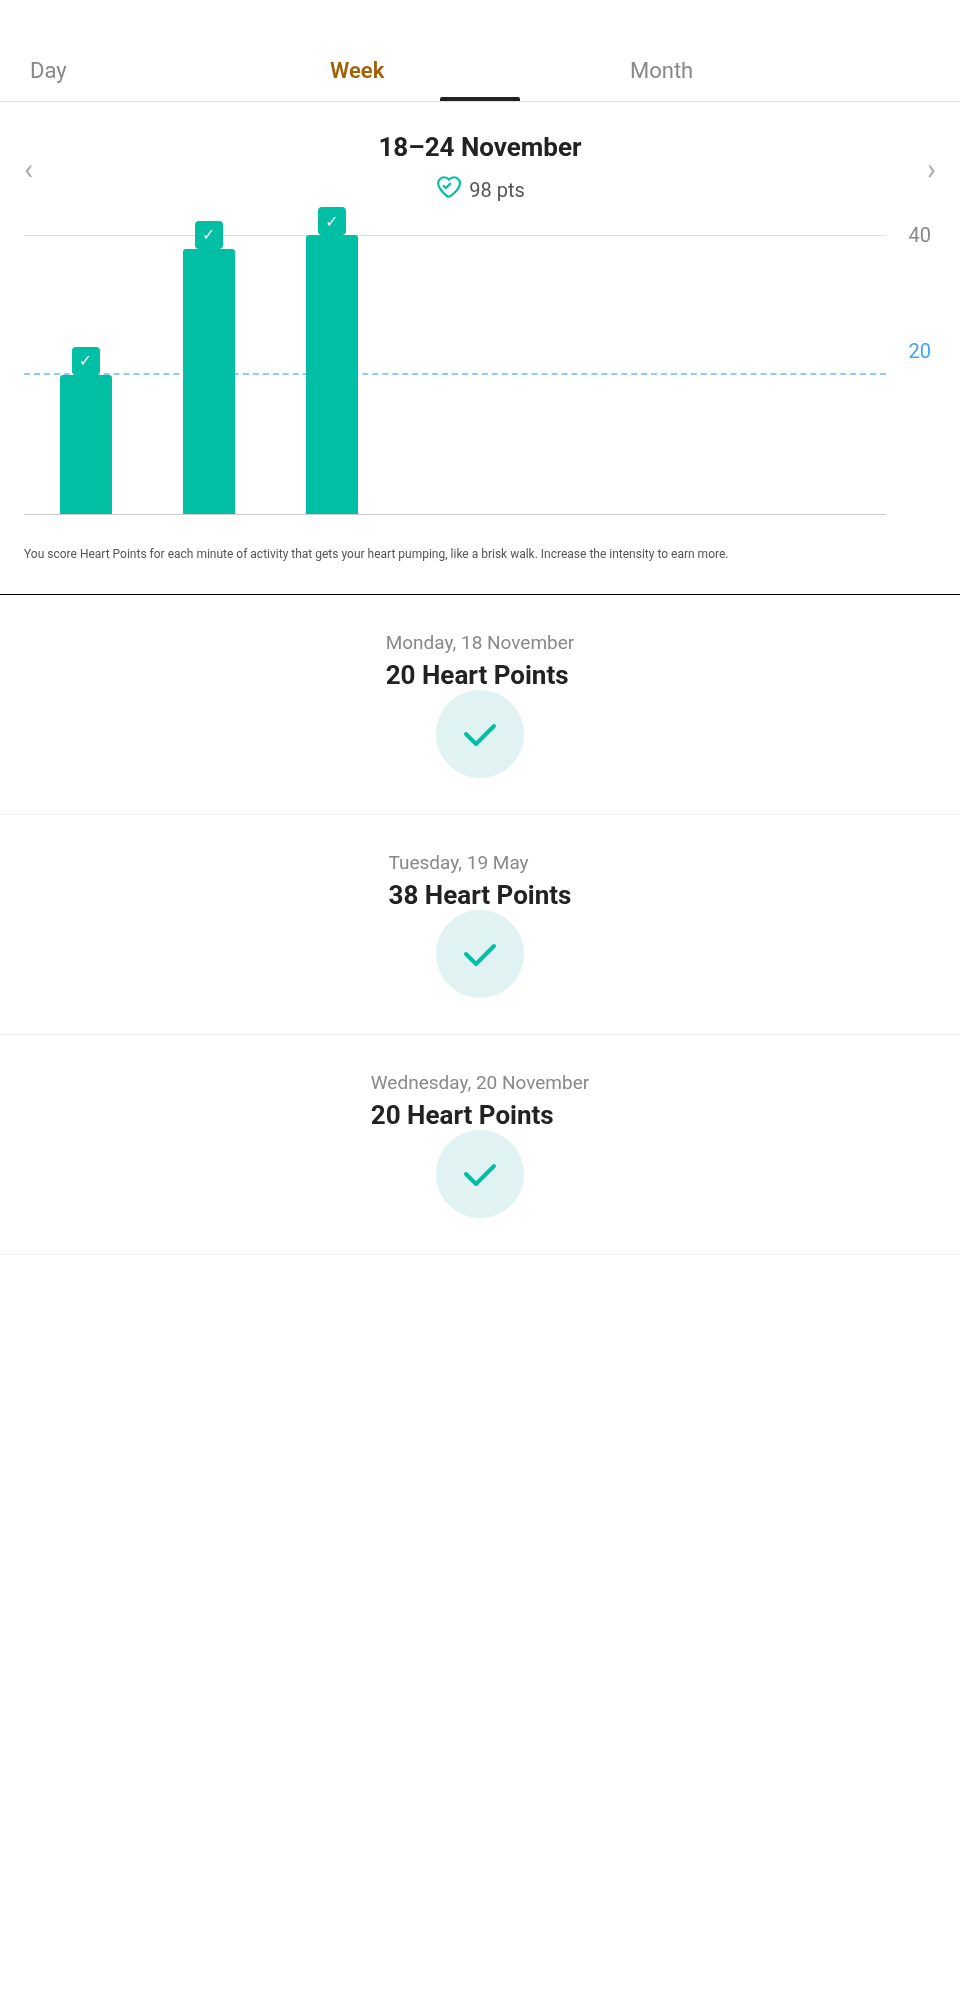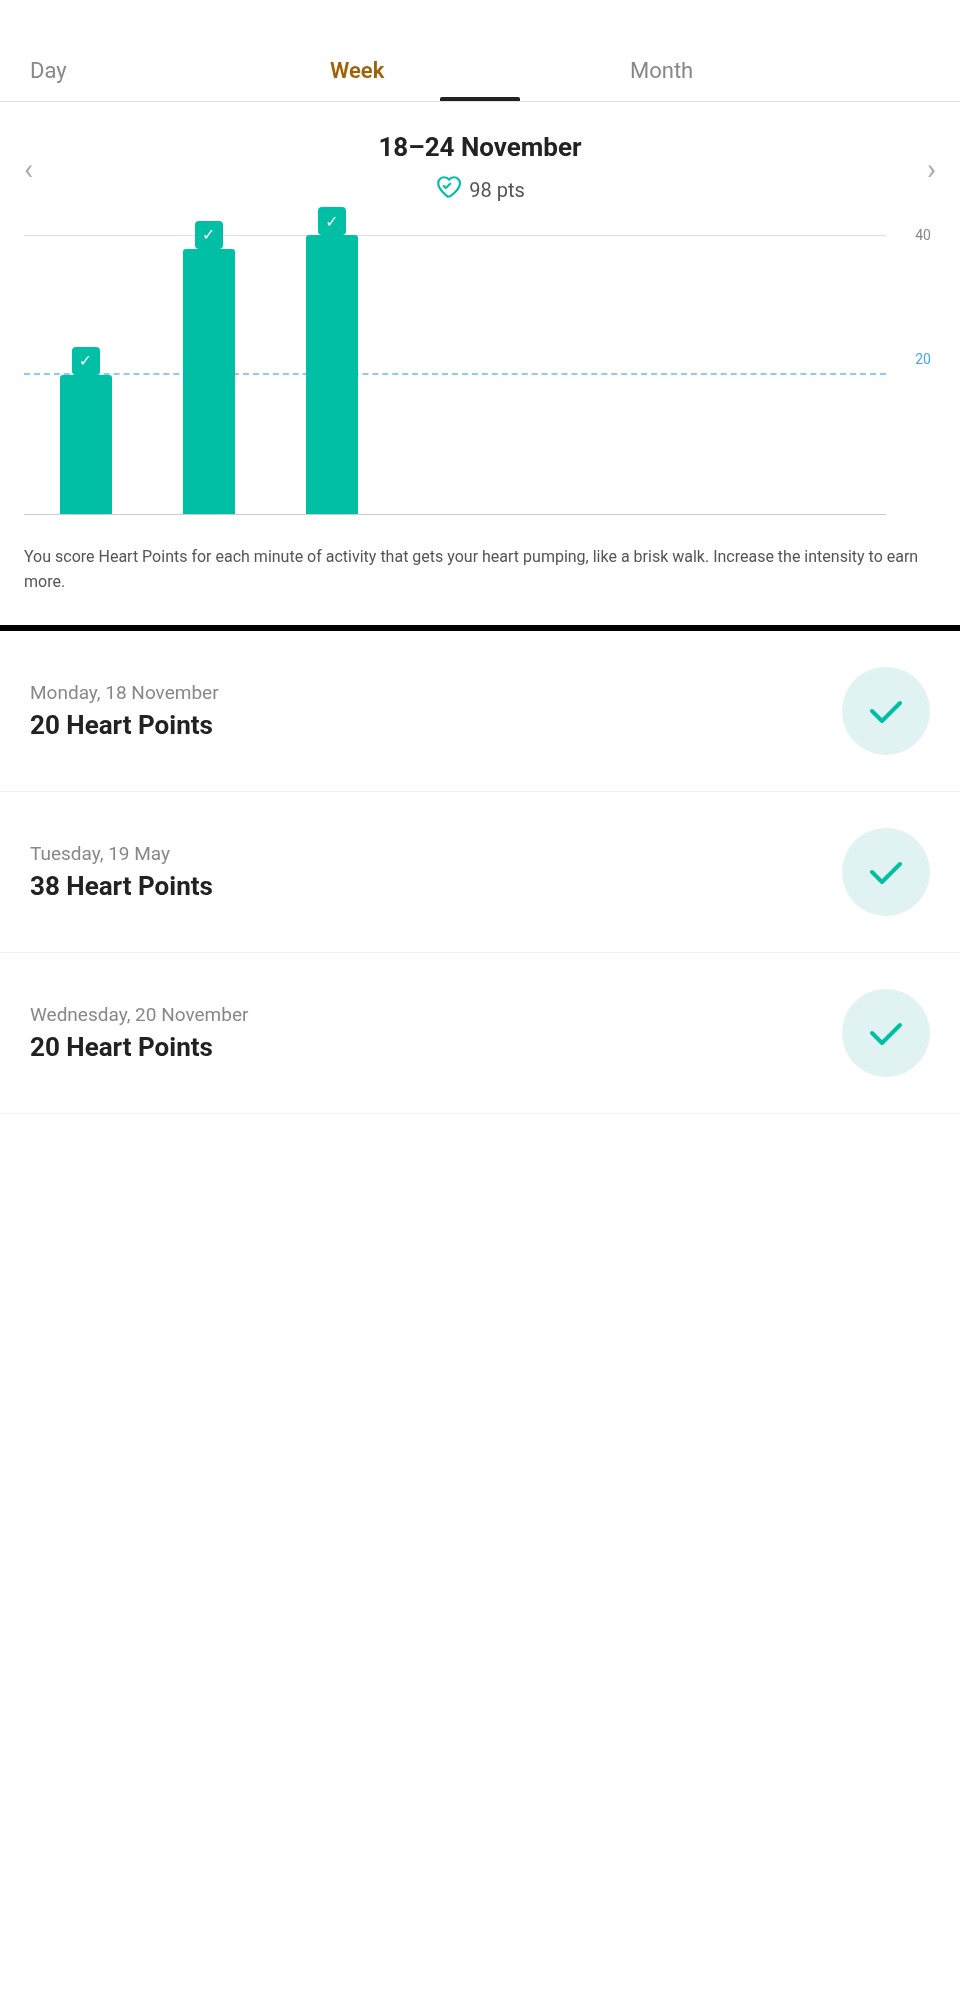--- a/index.html
+++ b/index.html
@@ -135,21 +135,21 @@
       left: 0;
       right: 0;
       border-top: 1px solid #e0e0e0;
     }
     .grid-line.dashed {
       border-top: 2px dashed #90CAF9;
     }
     .grid-label {
       position: absolute;
       right: -45px;
-      font-size: 14px;
+      font-size: 20px;
       color: #888;
       transform: translateY(-50%);
     }
     .grid-label.blue {
       color: #42A5F5;
     }
     
     .bars {
       display: flex;
       align-items: flex-end;
@@ -201,32 +201,33 @@
       color: #666;
     }
     .x-label.active {
       font-weight: 700;
       color: #222;
     }
 
     
     .description {
       padding: 30px 24px 30px;
-      font-size: 16px;
+      font-size: 12px;
       color: #555;
       line-height: 1.55;
-      border-bottom: 6px solid #000000;
+      border-bottom: 1px solid #000000;
     }
 
     
     .day-entry {
       display: flex;
       align-items: center;
-      padding: 36px 30px;
+      padding: 36px 38px;
       border-bottom: 1px solid #f0f0f0;
+      flex-direction: column;
     }
     .day-entry-info {
       flex: 1;
     }
     .day-entry-date {
       font-size: 19px;
       color: #888;
       margin-bottom: 6px;
     }
     .day-entry-pts {

